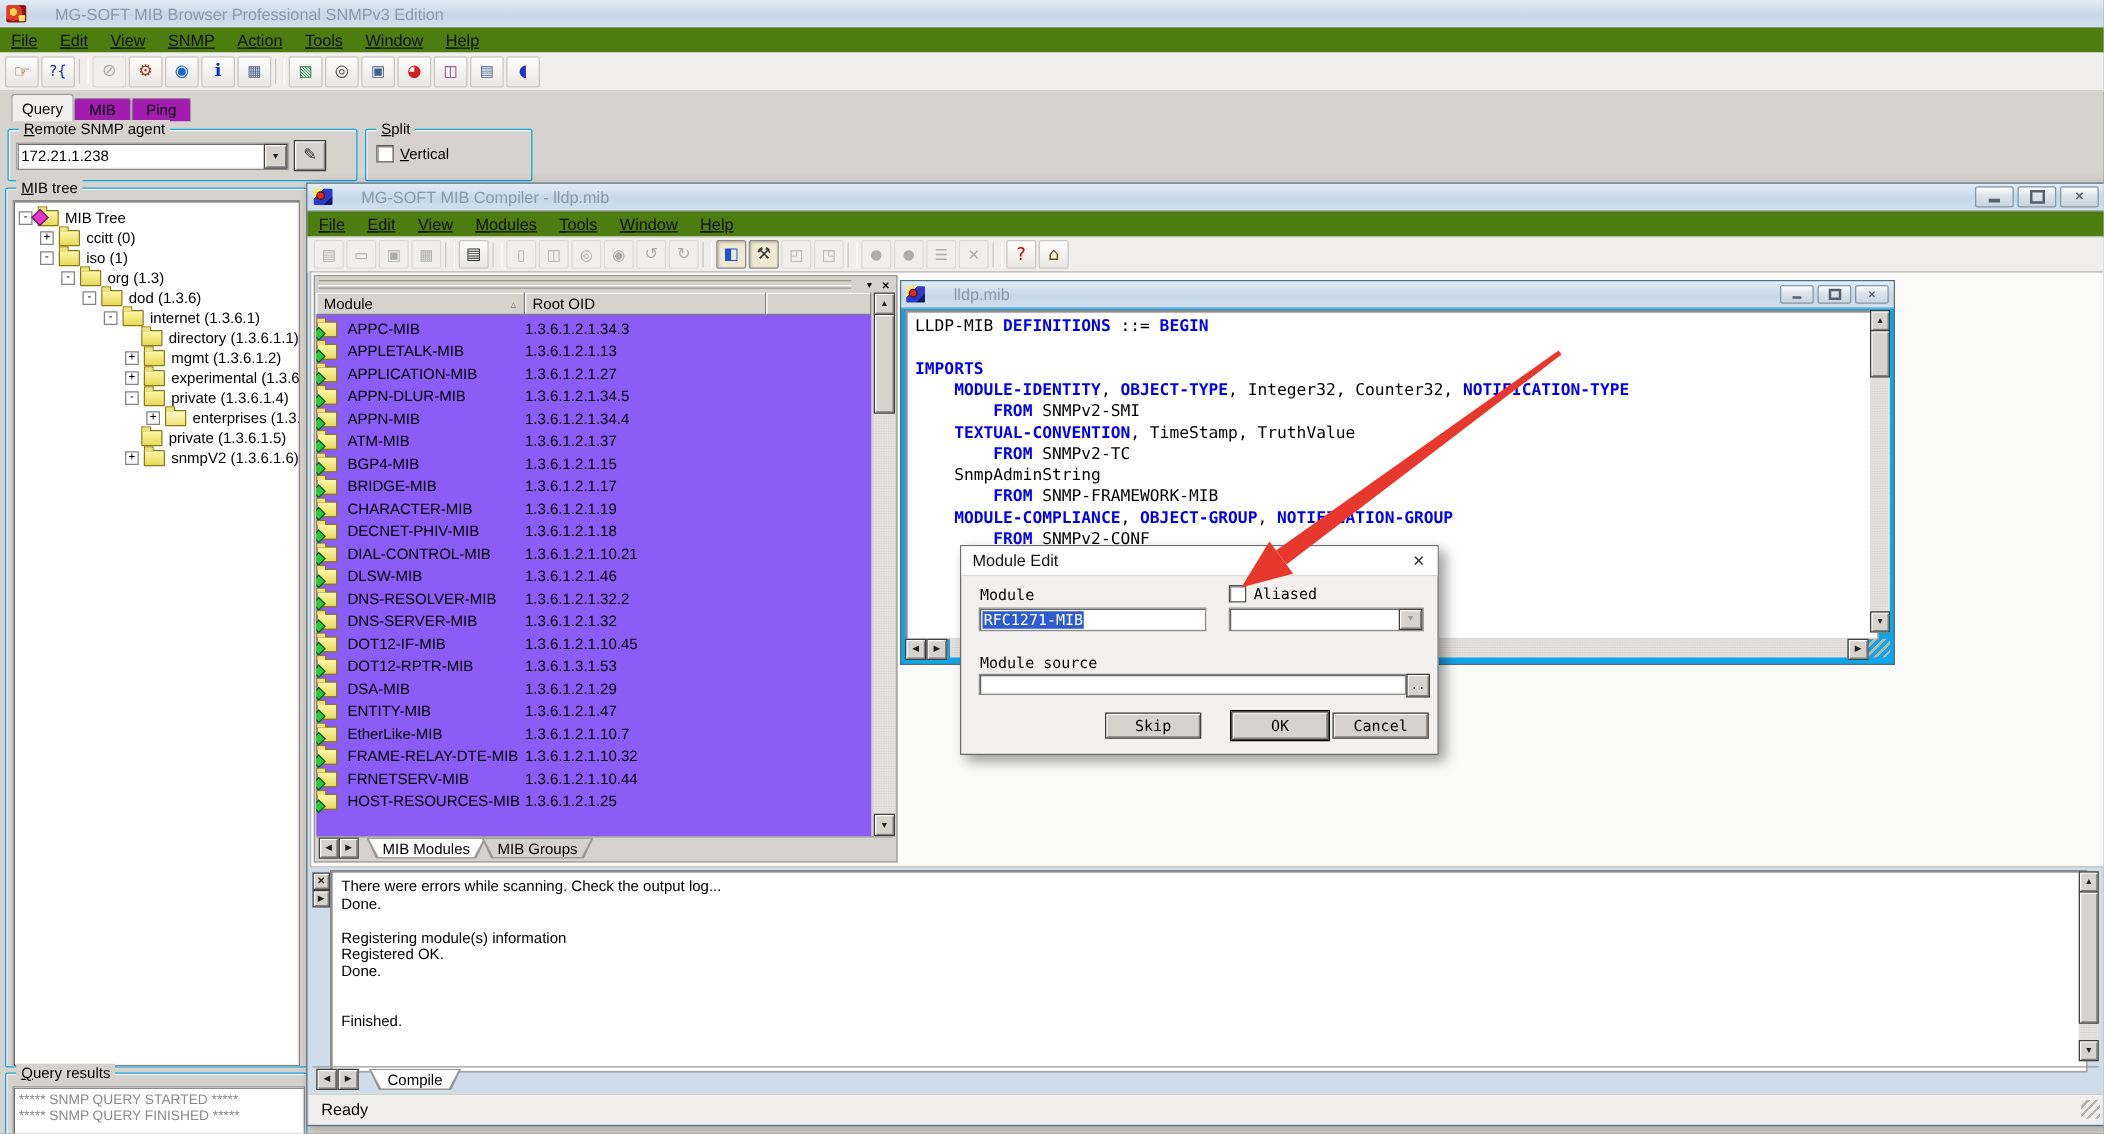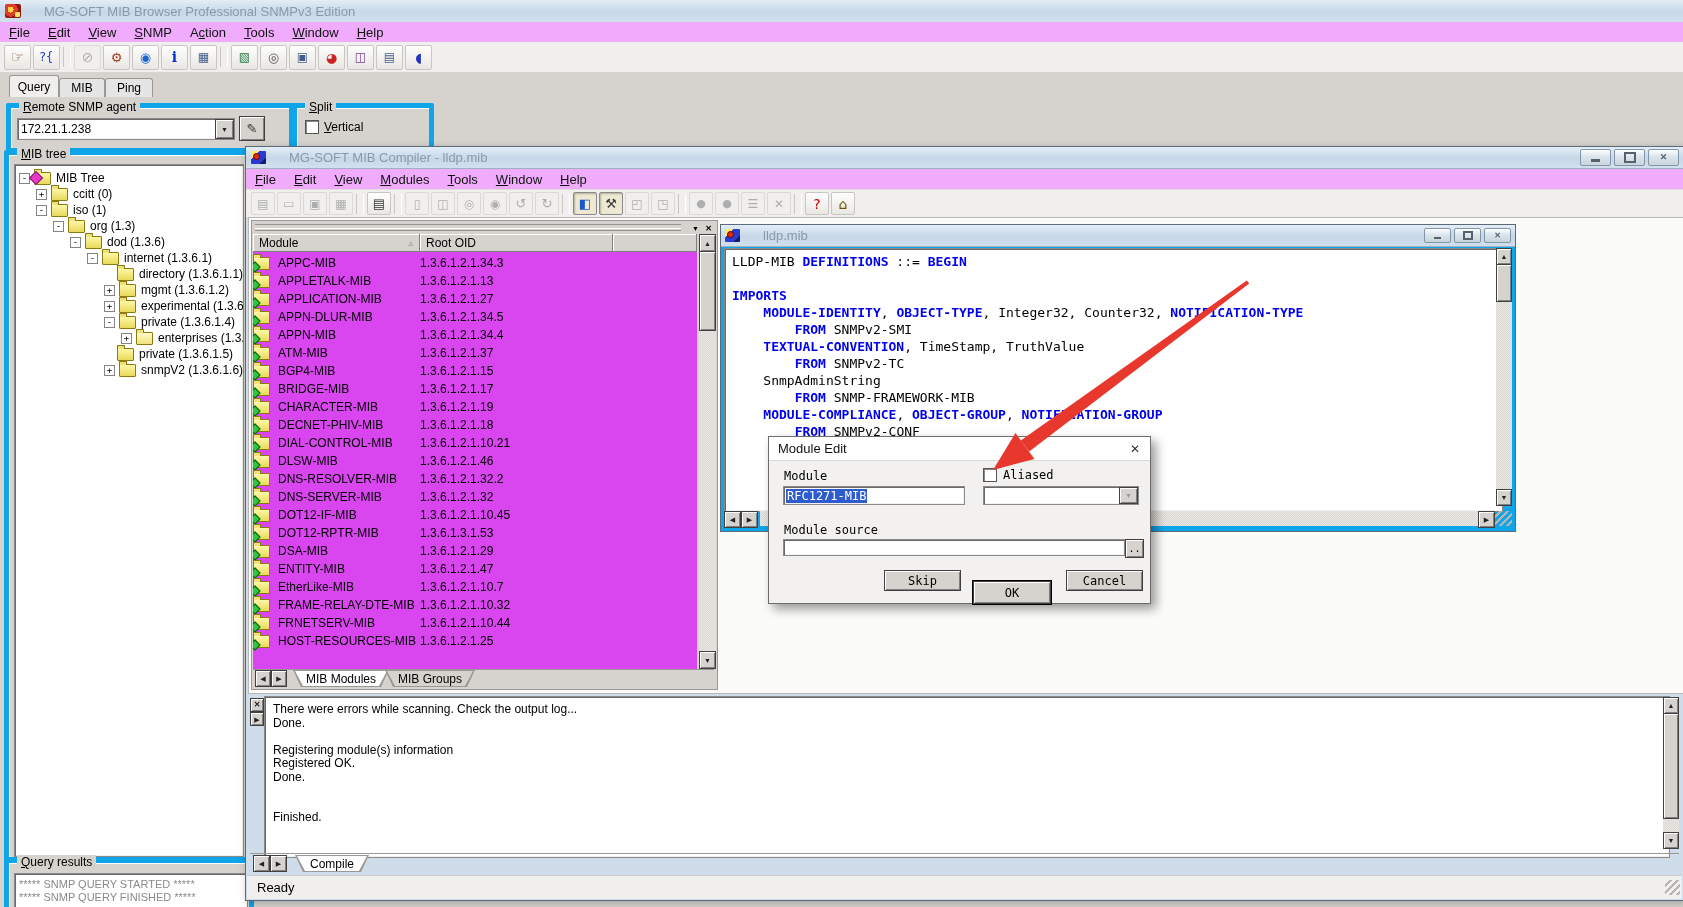--- a/index.html
+++ b/index.html
@@ -17,42 +17,42 @@
   .appico::after{content:"";position:absolute;right:1px;bottom:1px;width:5px;height:5px;background:#ffe36a;border-radius:1px;}
   .cmpico{width:15px;height:13px;position:relative;background:linear-gradient(135deg,#ffe86a 0 30%,#2a3acc 30% 75%,#101a66 75%);border-radius:1px;}
   .cmpico::after{content:"";position:absolute;left:2px;top:2px;width:5px;height:5px;border-radius:50%;background:#e02a1a;border:1px solid #5a0a06;}
   .wbtn{width:29px;height:15px;margin-left:3px;border:1px solid #8296a8;border-radius:2px;
         background:linear-gradient(#fdfeff,#dbe4ec 45%,#c9d4dd);display:inline-flex;align-items:center;justify-content:center;
         color:#55626e;font-size:9px;line-height:9px;font-weight:bold;}
   .wbtn .bar{width:9px;height:3px;background:#55626e;margin-top:5px;}
   .wbtn .box{width:8px;height:7px;border:2px solid #55626e;}
 
   
-  .menubar{background:#f0abfc;display:flex;align-items:center;font-size:13px;color:#111;border-bottom:1px solid #e0dedd;}
+  .menubar{background:#4d7c0f;display:flex;align-items:center;font-size:13px;color:#111;border-bottom:1px solid #e0dedd;text-decoration:underline;}
   .mitem{padding:2px 9px;}
   .toolbar{background:#f0efed;display:flex;align-items:center;border-bottom:1px solid #d7d5d2;}
   .tbtn{width:25px;height:23px;margin:1px;border:1px solid #c9c6c2;border-radius:2px;
         background:linear-gradient(#fefefe,#e9e7e3);display:inline-flex;align-items:center;justify-content:center;}
   .tbtn.small{width:22px;height:21px;}
   .tbtn.disabled{background:#f0efed;border-color:#dbd9d6;}
   .tbtn.pressed{background:#efe8d2;border:1px solid #8a8a8a;box-shadow:inset 1px 1px 2px rgba(0,0,0,.25);}
   .tico{font-family:"DejaVu Sans",sans-serif;line-height:1;}
   .tsep{width:6px;height:20px;margin:0 2px;border-left:1px solid #c9c6c2;border-right:1px solid #fff;}
 
   
-  .grp{border:5px solid #0ea5e9;border-radius:2px;box-shadow:inset 1px 1px 0 #fff;position:absolute;}
+  .grp{border:1px solid #0ea5e9;border-radius:2px;box-shadow:inset 1px 1px 0 #fff;position:absolute;}
   .grp .legend{position:absolute;top:-8px;left:8px;background:#d6d3ce;padding:0 4px;font-size:12px;}
   .sunken{background:#fff;border:1px solid #8a8a8a;box-shadow:inset 1px 1px 0 #6a6a6a, inset -1px -1px 0 #f2f2f2;}
   .cbtn{background:#d6d3ce;border:1px solid #404040;box-shadow:inset 1px 1px 0 #fff, inset -1px -1px 0 #808080;
         display:inline-flex;align-items:center;justify-content:center;font-size:12px;}
   .dropbtn{width:17px;display:flex;align-items:center;justify-content:center;font-size:7px;color:#222;
            background:#d6d3ce;border:1px solid #404040;box-shadow:inset 1px 1px 0 #fff, inset -1px -1px 0 #808080;}
   .checkbox{width:12px;height:12px;background:#fff;border:1px solid #555;box-shadow:inset 1px 1px 0 #888;}
   .tabtop{position:absolute;border:1px solid #9a9895;border-bottom:none;border-radius:3px 3px 0 0;
-          background:#e5e5e5;display:flex;align-items:center;justify-content:center;font-size:12px;}
+          background:#a21caf;display:flex;align-items:center;justify-content:center;font-size:12px;}
   .tabtop.active{background:#f0efed;height:21px;z-index:2;}
 
   
   .trow{height:16px;display:flex;align-items:center;white-space:nowrap;}
   .texp{width:9px;height:9px;border:1px solid #848484;background:#fff;font-size:9px;line-height:8px;
         text-align:center;flex:none;margin-right:4px;font-family:"DejaVu Sans Mono",monospace;}
   .texp.none{border:none;background:transparent;}
   .ficon{width:15px;height:11px;margin-right:5px;flex:none;position:relative;border-radius:1px;
          background:linear-gradient(#fdf7a8,#e8d95a);border:1px solid #8a7a10;}
   .ficon::before{content:"";position:absolute;top:-4px;left:-1px;width:6px;height:3px;background:#efe27a;
@@ -379,21 +379,21 @@
         <div class="hcell" style="width:160px;">
           <span>Module</span>
           <span style="margin-left:auto;margin-right:6px;color:#8a8a8a;font-size:9px;">▵</span>
         </div>
         <div class="hcell" style="width:186px;">
           <span>Root OID</span>
         </div>
         <div class="hcell" style="flex:1;"></div>
       </div>
 
-      <div class="abs" style="left:1px;top:31px;width:444px;height:417px;background:#d946ef;overflow:hidden;padding-top:2px;">
+      <div class="abs" style="left:1px;top:31px;width:444px;height:417px;background:#8b5cf6;overflow:hidden;padding-top:2px;">
           <div class="lvrow">
             <span class="ficon mib"></span>
             <span class="c1">APPC-MIB</span>
             <span class="c2">1.3.6.1.2.1.34.3</span>
           </div>
           <div class="lvrow">
             <span class="ficon mib"></span>
             <span class="c1">APPLETALK-MIB</span>
             <span class="c2">1.3.6.1.2.1.13</span>
           </div>
@@ -619,21 +619,21 @@
       <span class="dropbtn" style="height:15px;color:#9a9a9a;">▼</span>
     </div>
 
     <span class="abs mono" style="left:15px;top:86px;font-size:12px;">Module source</span>
     <div class="abs sunken" style="left:14px;top:102px;width:340px;height:15px;">
       <span class="mono"></span>
     </div>
     <span class="abs cbtn mono" style="left:356px;top:102px;width:17px;height:17px;font-size:10px;">..</span>
 
     <span class="abs cbtn mono" style="left:115px;top:133px;width:75px;height:19px;">Skip</span>
-    <span class="abs cbtn mono" style="left:204px;top:132px;width:76px;height:21px;outline:1px solid #000;margin-top:12px;">OK</span>
+    <span class="abs cbtn mono" style="left:216px;top:132px;width:76px;height:21px;outline:1px solid #000;">OK</span>
     <span class="abs cbtn mono" style="left:297px;top:133px;width:75px;height:19px;">Cancel</span>
   </div>
 
   <svg class="abs" style="left:0;top:0;z-index:60;pointer-events:none;" width="1683" height="907" viewBox="0 0 1683 907">
     <polygon points="1246.8,280.4 1020.8,440.4 1029.2,451.6 1249.2,283.6" fill="#e8372c"></polygon>
     <polygon points="993,470 1015.5,433.1 1034.5,458.9" fill="#e8372c"></polygon>
   </svg>
 </div>
 
 </body></html>

